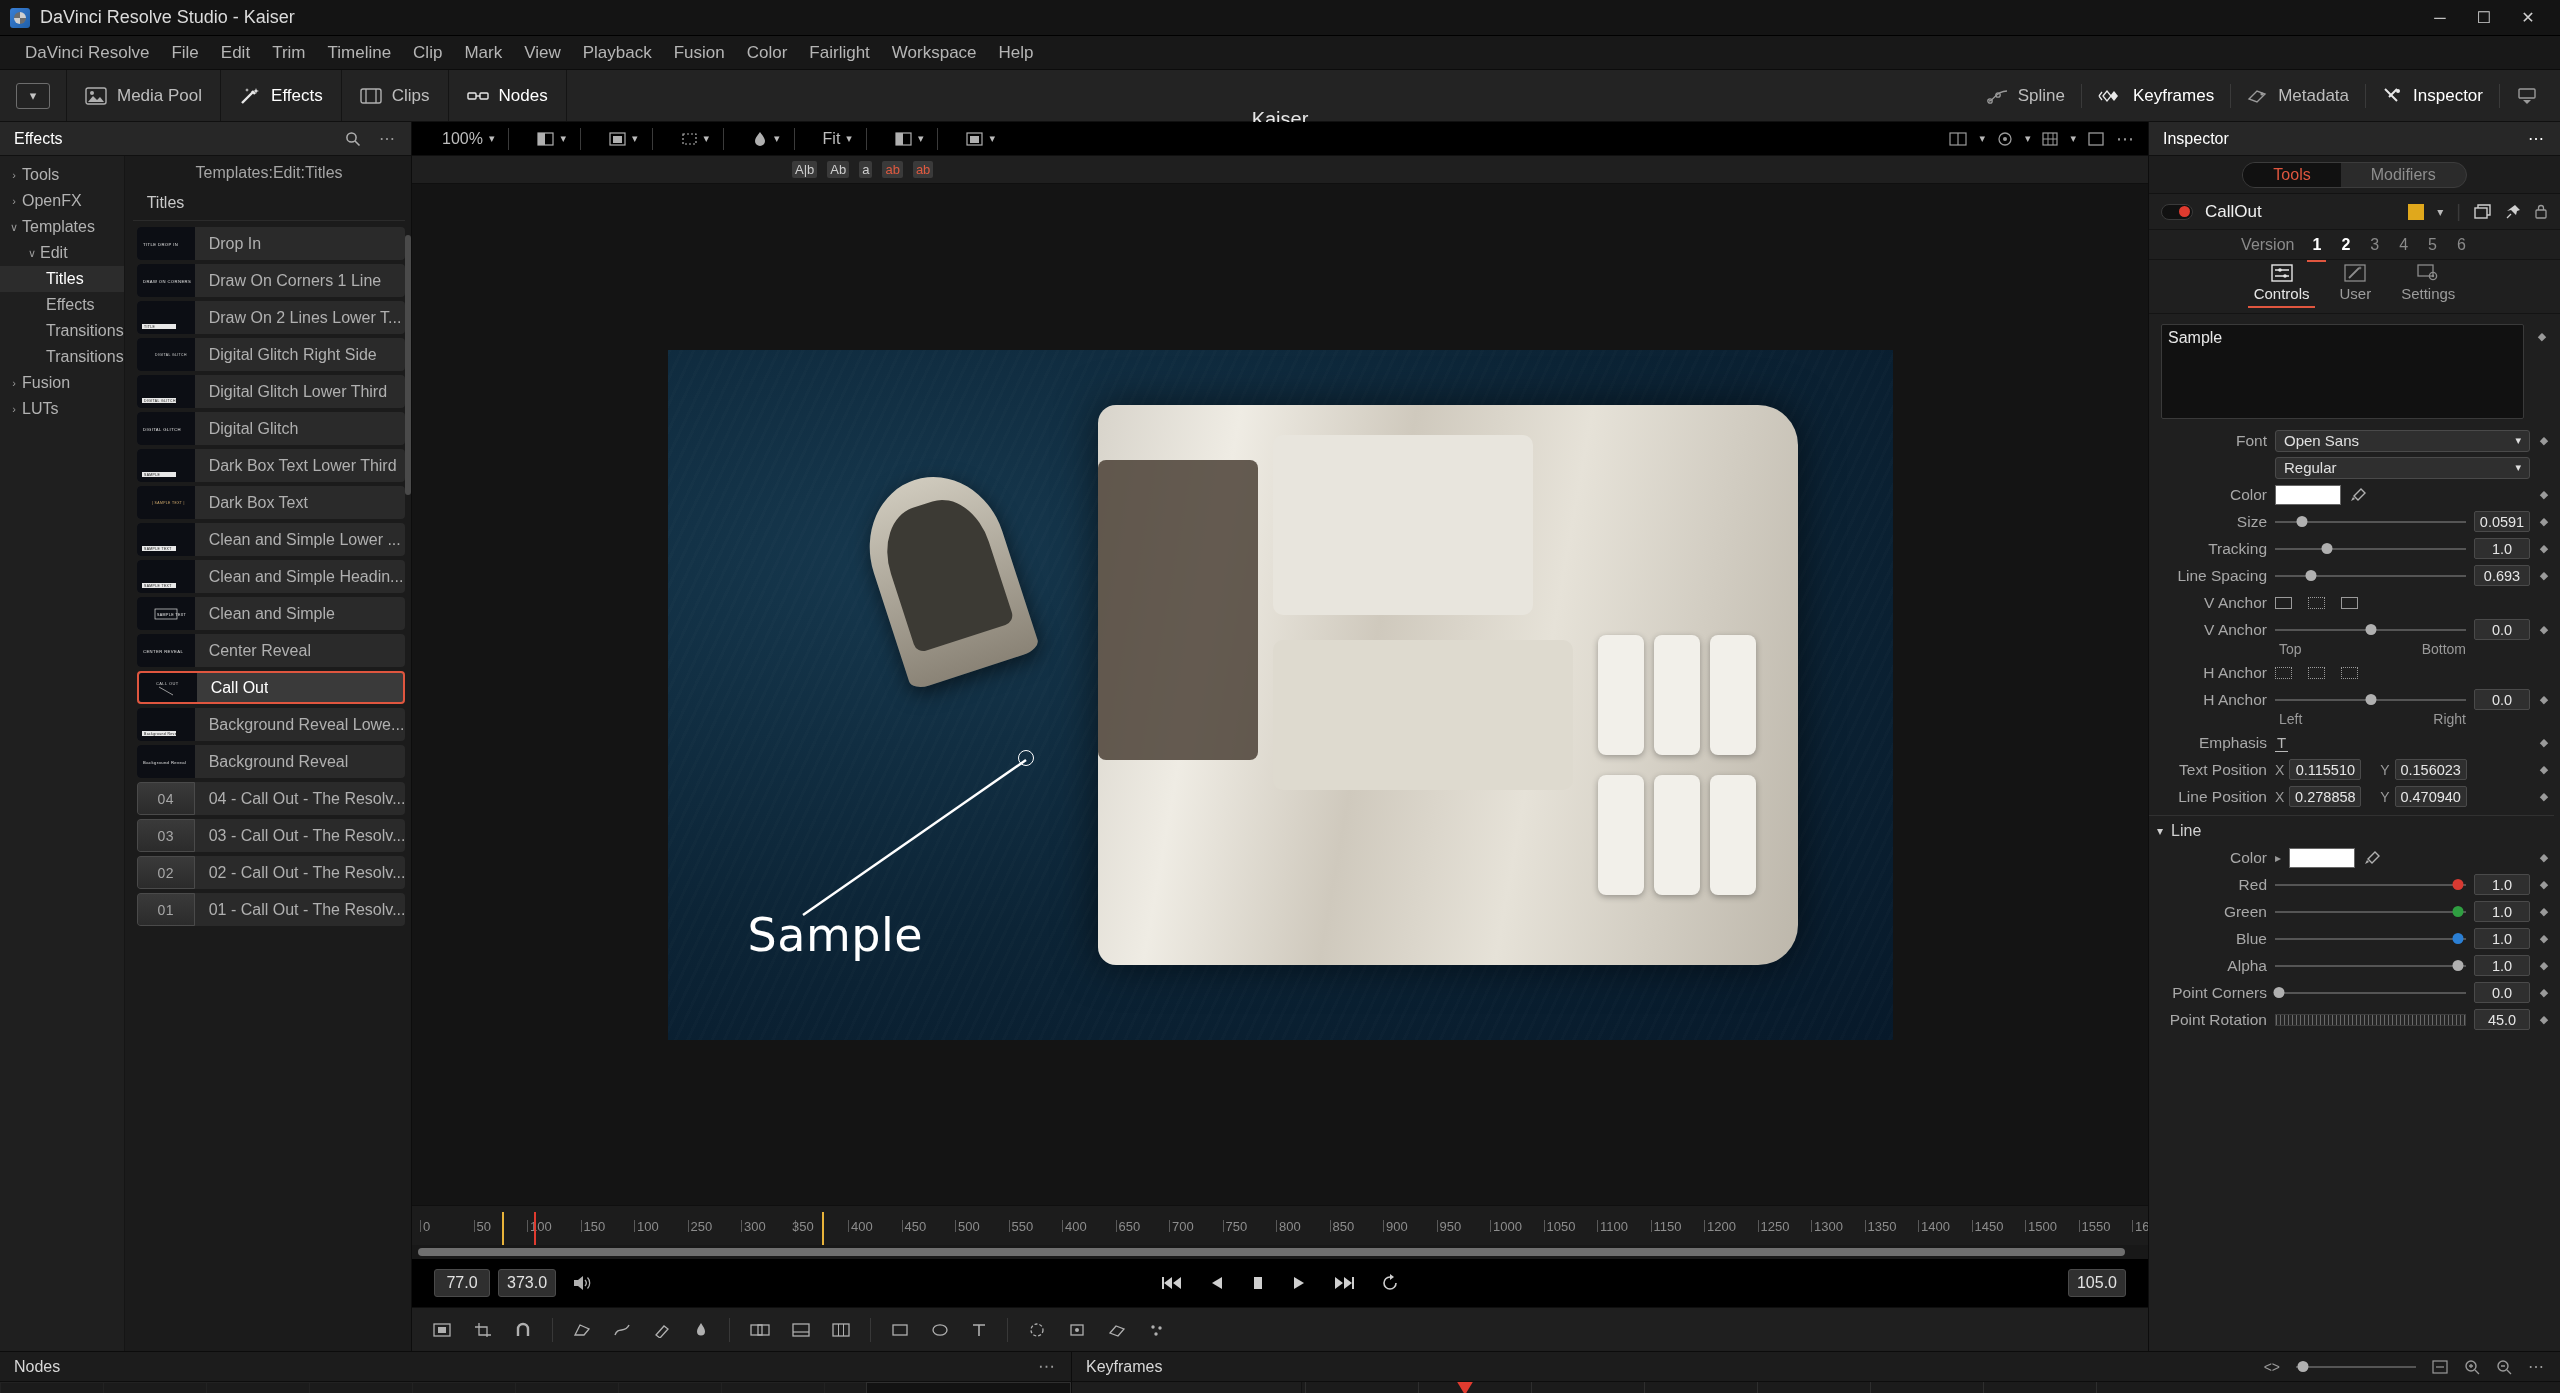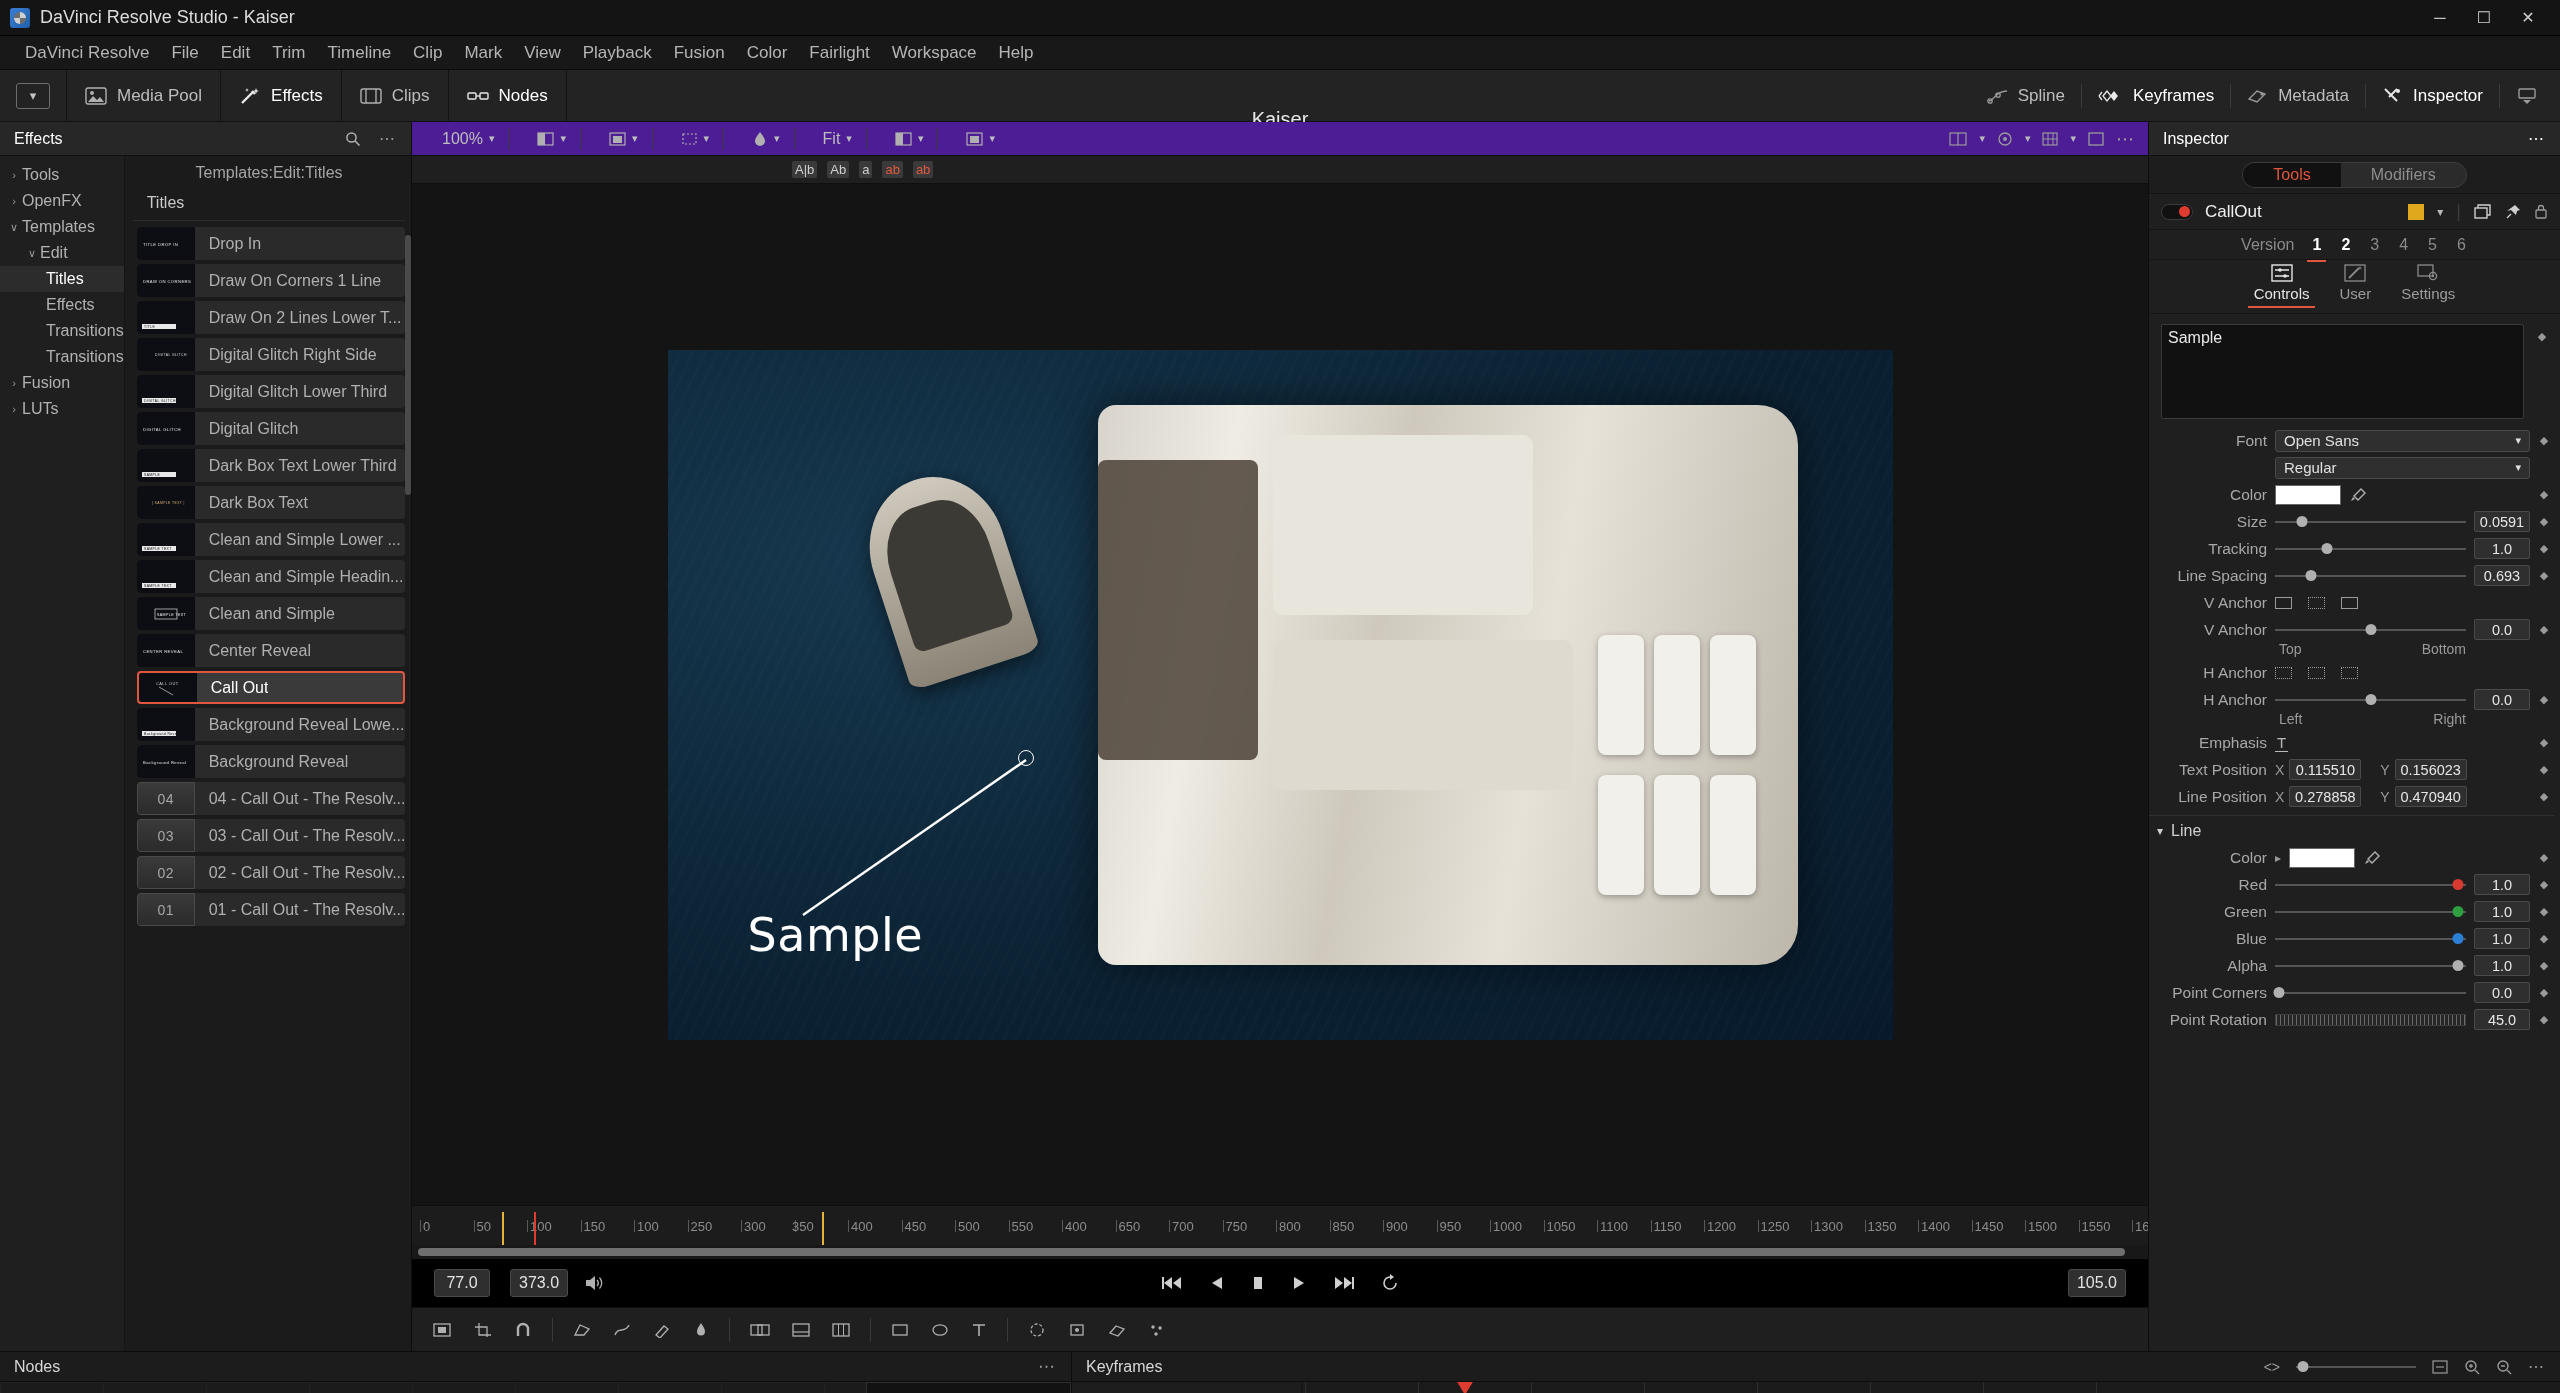--- a/index.html
+++ b/index.html
@@ -57,21 +57,21 @@
   .fx-item.sel { border:2px solid #e0563f; background:#3a3a3a; }
   .fx-thumb { width:58px; height:100%; background:#0c0e14; display:flex;align-items:center;justify-content:center;flex:none;
       border-radius:3px 0 0 3px; font-size:5px; color:#cfcfcf; letter-spacing:.4px; overflow:hidden;}
   .fx-thumb.num { background:linear-gradient(#3a3a3a,#2b2b2b); color:#a7a7a7; font-size:14px; border:1px solid #4a4a4a;}
   .fx-name { padding-left:14px; font-size:16px; color:#b0b0b0; white-space:nowrap; overflow:hidden;}
   .fx-item.sel .fx-name{ color:#fff; }
   .fx-scroll{ position:absolute; right:2px; top:8px; width:6px; height:260px; background:#4a4a4a; border-radius:3px;}
 
   
   .viewer { flex:1; background:#1b1b1b; display:flex; flex-direction:column; min-width:0;}
-  .vw-tools { height:34px; background:#4c1d95; display:flex; align-items:center; border-bottom:1px solid #0f0f0f; position:relative;}
+  .vw-tools { height:34px; background:#000000; display:flex; align-items:center; border-bottom:1px solid #0f0f0f; position:relative;}
   .vw-left{ display:flex; align-items:center; gap:14px; padding-left:16px;}
   .vw-center{ position:absolute;left:0;right:0;text-align:center;font-size:17px;color:#d8d8d8;}
   .vw-right{ margin-left:auto; display:flex; align-items:center; gap:12px; padding-right:12px;}
   .zoomcell{ display:flex;align-items:center;gap:6px;font-size:16px;color:#bdbdbd;padding:0 14px;height:22px;border-right:1px solid #3b3b3b;}
   .vw-tools2 { height:28px; background:#1f1f1f; display:flex; align-items:center; border-bottom:1px solid #0f0f0f;}
   .t2-left{width:380px;}
   .t2-icons{display:flex;gap:10px;align-items:center;}
   .gl { font-size:13px; color:#cfcfcf; background:#3a3a3a; padding:1px 3px; border-radius:2px;}
   .gl.r{ color:#e05a40;}
   .vw-canvas { flex:1; background:#141414; display:flex; align-items:center; justify-content:center; position:relative; overflow:hidden;}
@@ -709,21 +709,21 @@
         <div class="ticklbl" style="left: 1720px;">1600</div>
         <div class="rl-in" style="left: 90px;"></div>
         <div class="rl-in" style="left: 410px;"></div>
         <div class="rl-ph" style="left: 122px;"></div>
       </div>
     <div class="vw-scrollbar">
         <div class="bar"></div>
       </div>
     <div class="vw-transport">
       <div class="numfield">77.0</div>
-      <div class="numfield" style="margin-left:20px">373.0</div>
+      <div class="numfield" style="margin-left:8px">373.0</div>
       <span class="icn" style="margin-left:16px">
         <svg width="20" height="18" viewBox="0 0 20 18">
             <path d="M2 6h4l5-4v14l-5-4H2z" fill="#b0b0b0"></path>
             <path d="M13 6a4.5 4.5 0 010 6M15.5 3.5a8 8 0 010 11" fill="none" stroke="#b0b0b0" stroke-width="1.3"></path>
           </svg>
       </span>
       <div class="tp-mid">
         <span class="icn">
             <svg width="22" height="16" viewBox="0 0 22 16">
               <path d="M20 2v12l-8-6zM11 2v12l-8-6z" fill="#cfcfcf"></path>

